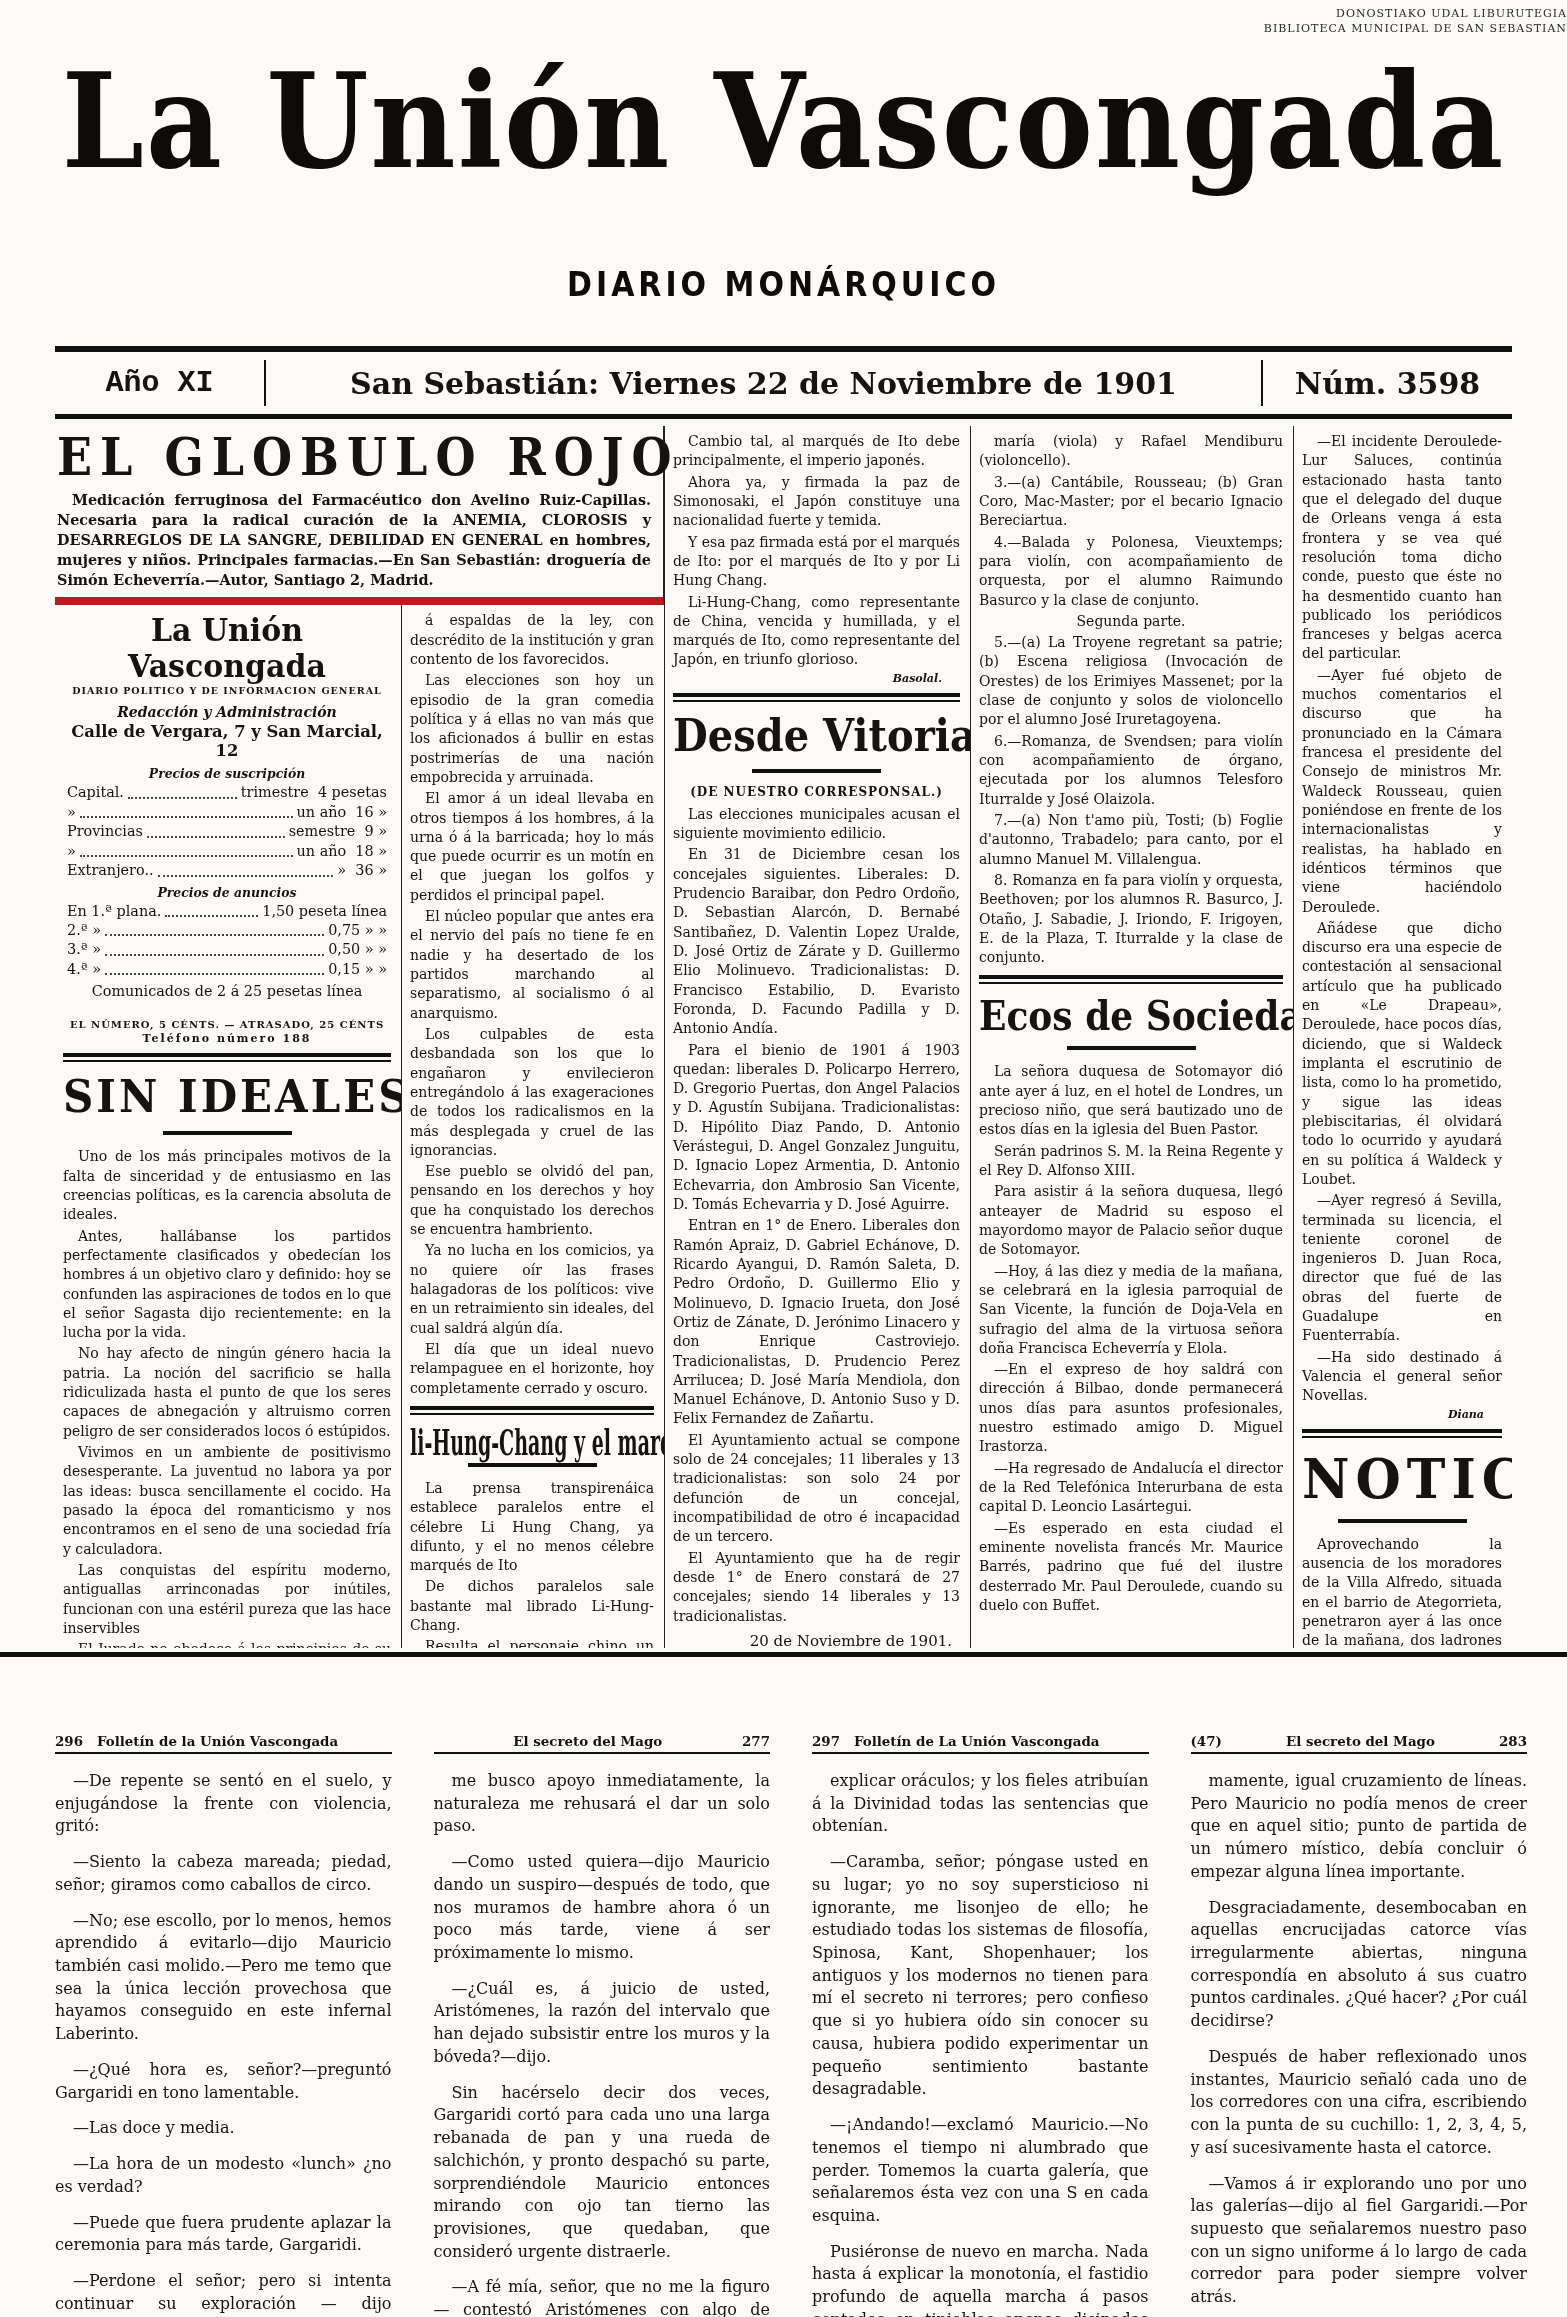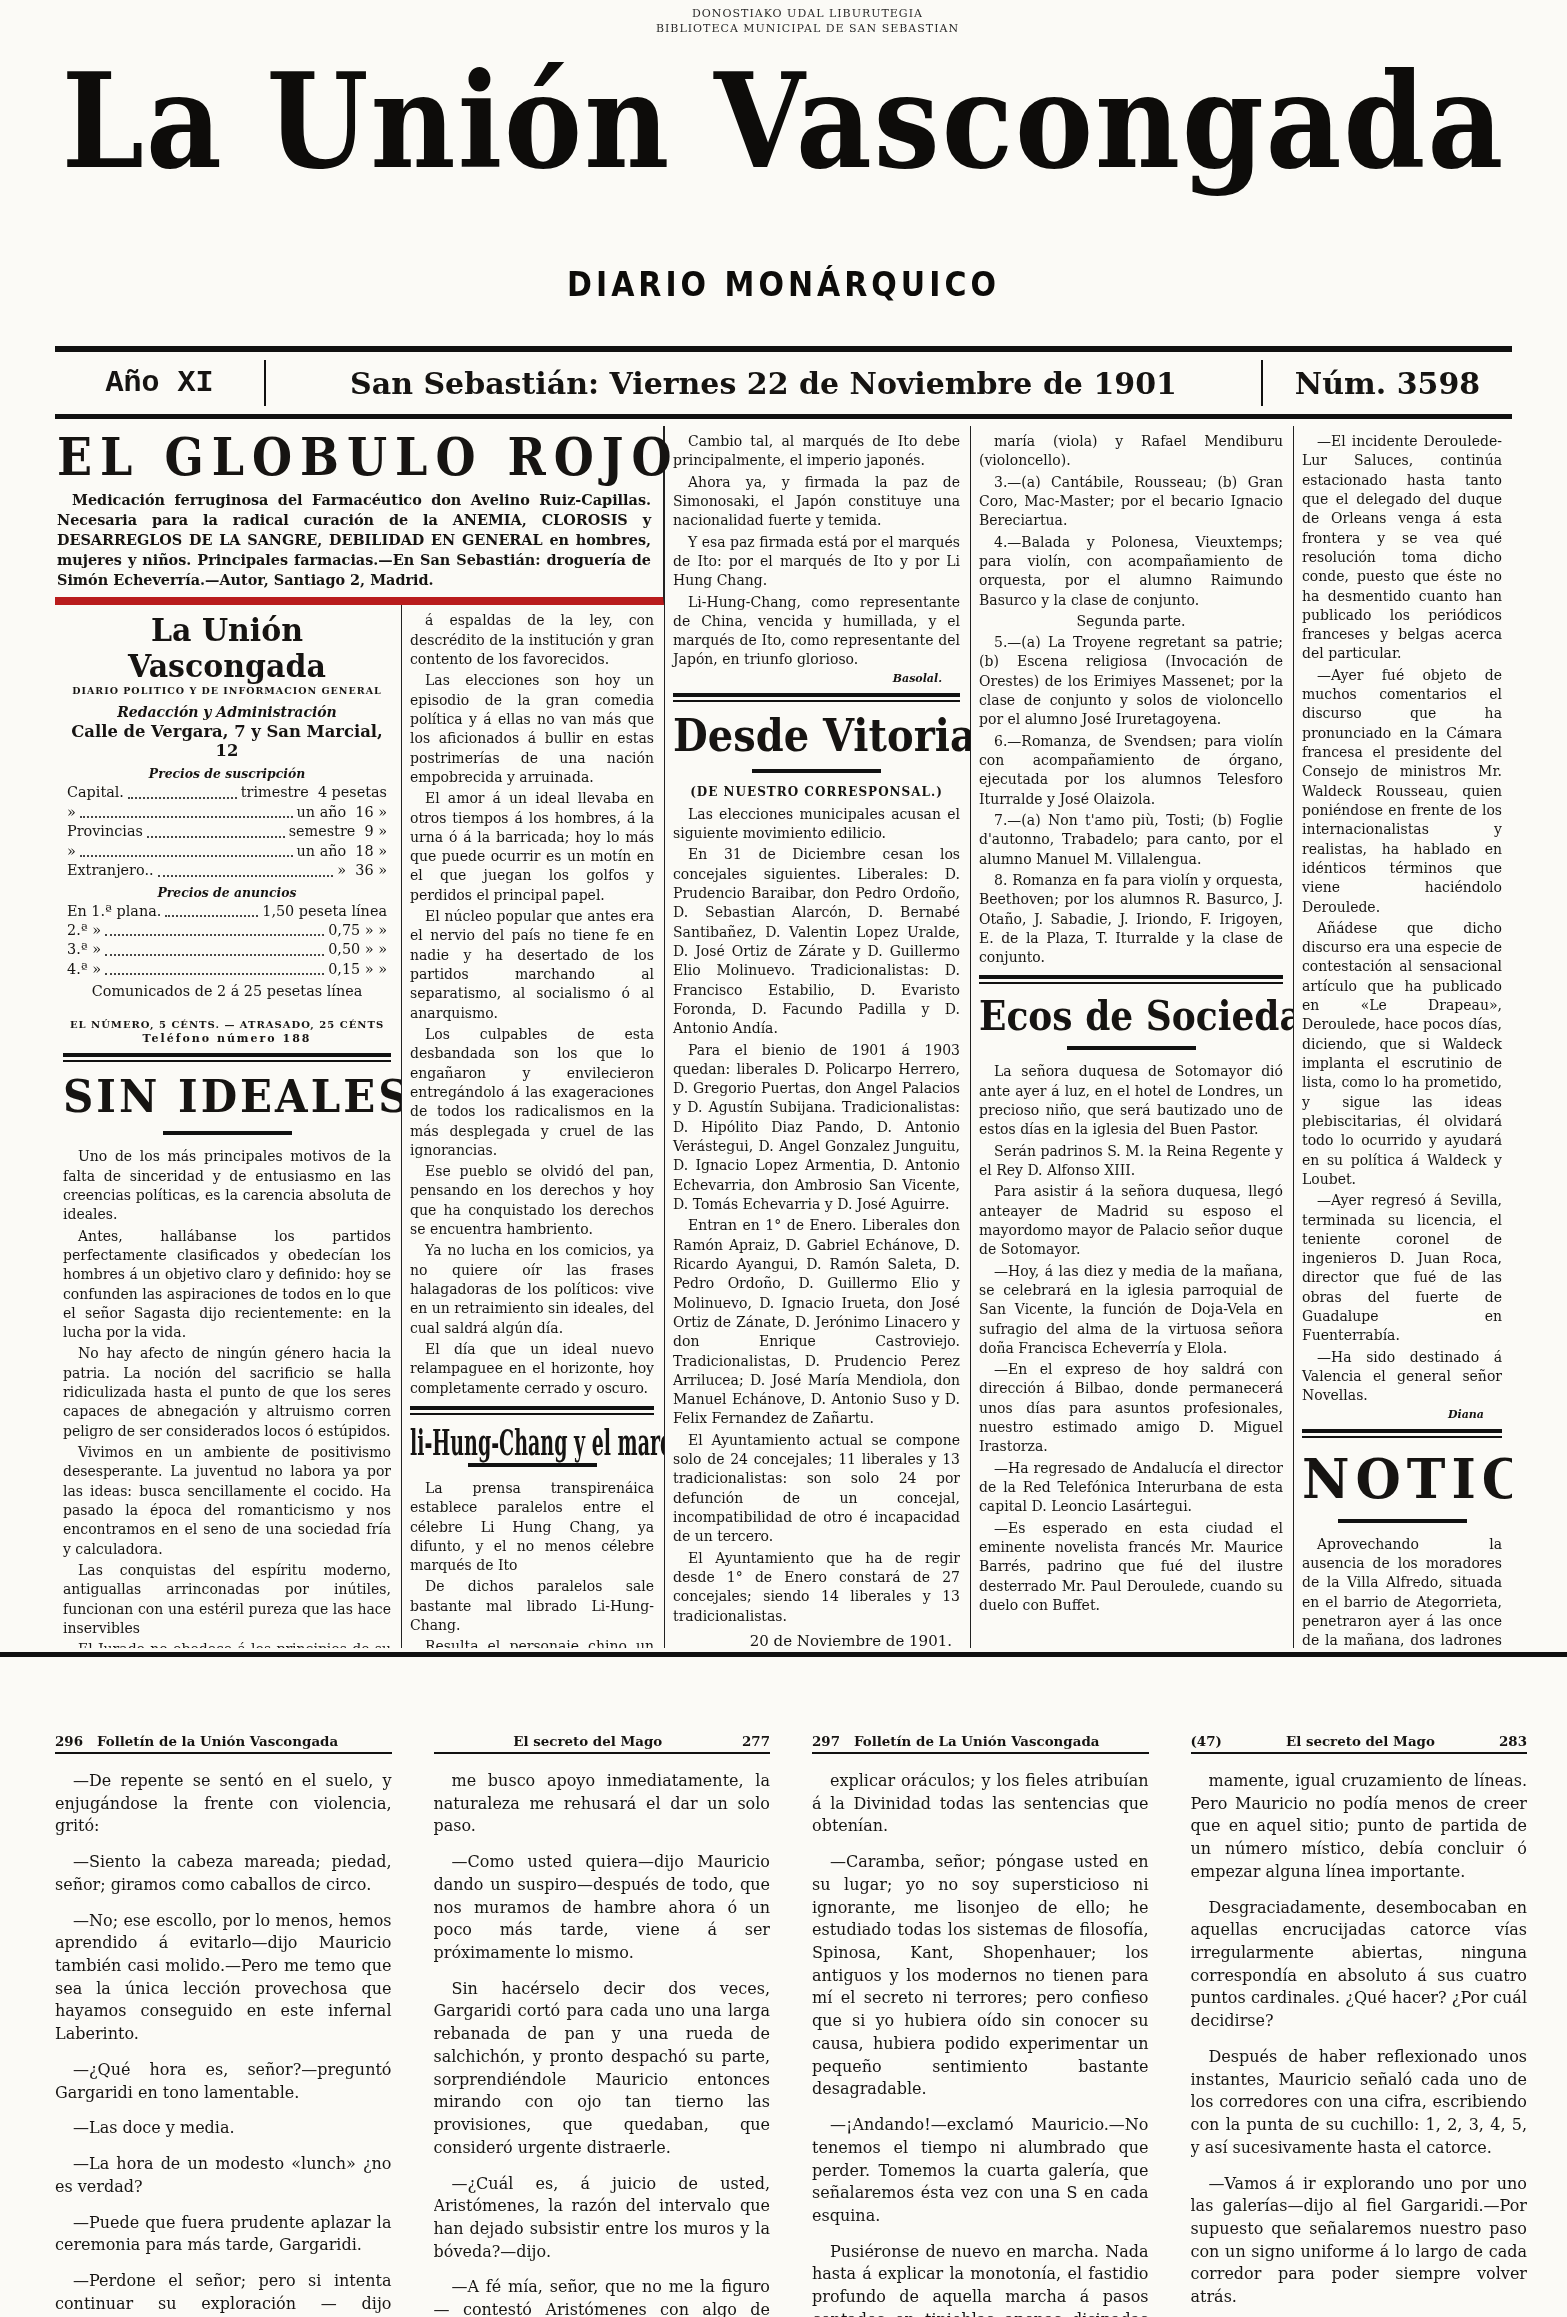--- a/index.html
+++ b/index.html
@@ -2,21 +2,21 @@
 <html><head>
 <meta charset="utf-8">
 <style>
   html,body{margin:0;padding:0;background:#e8e6e0;}
   .page{
     position:relative;width:1567px;height:2317px;margin:0 auto;
     background:#fbfaf6;color:#161412;overflow:hidden;
     font-family:"DejaVu Serif","Liberation Serif",serif;
   }
   
-  .stamp{position:absolute;top:6px;left:0;right:0;text-align:center;
+  .stamp{position:absolute;top:6px;left:0;right:0;text-align:right;
     font-size:11px;letter-spacing:1px;color:#2a2a2a;line-height:1.4;margin-left:48px;}
   .title{
     position:absolute;top:52px;left:0;right:0;margin:0;text-align:center;
     font-size:117px;font-weight:bold;letter-spacing:2px;
     transform:scaleY(1.12);color:#0d0c0a;white-space:nowrap;
   }
   .subtitle{
     position:absolute;top:267px;left:0;right:0;text-align:center;
     font-size:30px;font-weight:bold;letter-spacing:4px;color:#0d0c0a;
     font-family:"DejaVu Sans","Liberation Sans",sans-serif;
@@ -270,22 +270,22 @@
     </div>
 
     <div class="fcol fright">
       <div class="fhead">
         <span class="fpage"></span>
         <span class="ftitle">El secreto del Mago</span>
         <span class="fpage">277</span>
       </div>
       <p>me busco apoyo inmediatamente, la naturaleza me rehusará el dar un solo paso.</p>
       <p>—Como usted quiera—dijo Mauricio dando un suspiro—después de todo, que nos muramos de hambre ahora ó un poco más tarde, viene á ser próximamente lo mismo.</p>
+      <p>—¿Cuál es, á juicio de usted, Aristómenes, la razón del intervalo que han dejado subsistir entre los muros y la bóveda?—dijo.</p>
       <p>Sin hacérselo decir dos veces, Gargaridi cortó para cada uno una larga rebanada de pan y una rueda de salchichón, y pronto despachó su parte, sorprendiéndole Mauricio entonces mirando con ojo tan tierno las provisiones, que quedaban, que consideró urgente distraerle.</p>
-      <p>—¿Cuál es, á juicio de usted, Aristómenes, la razón del intervalo que han dejado subsistir entre los muros y la bóveda?—dijo.</p>
       <p>—A fé mía, señor, que no me la figuro — contestó Aristómenes con algo de acritud.—Debo decir que considero toda esta máquina, esta...</p>
     </div>
 
     <div class="fcol">
       <div class="fhead">
         <span class="fpage">297</span>
         <span class="ftitle">Folletín de La Unión Vascongada</span>
         <span class="fpage"></span>
       </div>
       <p>explicar oráculos; y los fieles atribuían á la Divinidad todas las sentencias que obtenían.</p>

